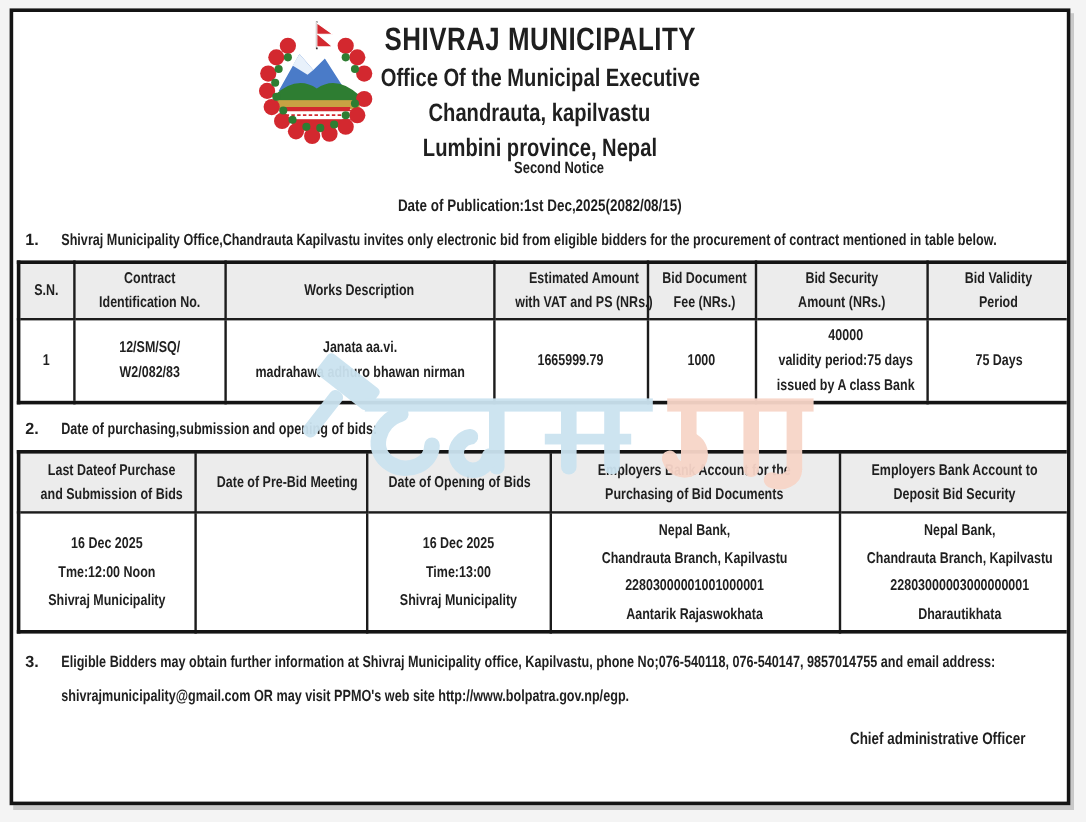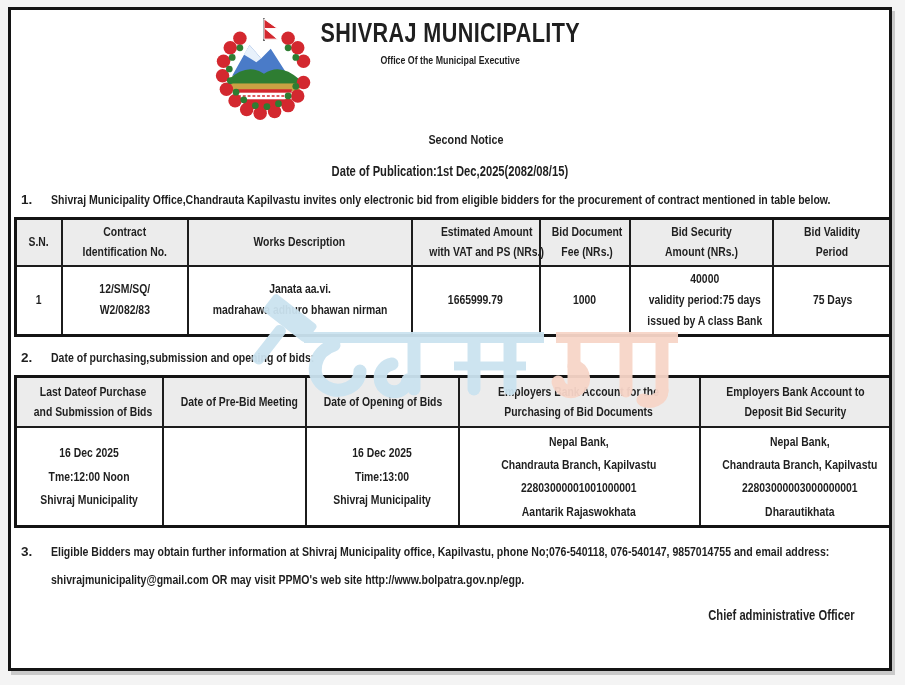--- a/index.html
+++ b/index.html
@@ -9,21 +9,21 @@
     background:#ffffff; border:3px solid #141414; overflow:hidden;
     box-shadow:3px 4px 0 #c9c9c9;
   }
   
   .cnd  { display:inline-block; transform:scaleX(0.8); white-space:pre; text-align:center; }
   .cndl { display:inline-block; transform:scaleX(0.78); transform-origin:0 50%; white-space:pre; }
 
   .header { position:relative; height:110px; padding-top:8px; text-align:center; }
   .logo { position:absolute; left:200px; top:6px; width:106px; height:106px; }
   .h-title { font-size:27px; font-weight:bold; letter-spacing:0.5px; }
-  .h-sub   { font-size:11px; font-weight:bold; margin-top:5px; }
+  .h-sub   { font-size:21px; font-weight:bold; margin-top:5px; }
 
   .banner { height:57px; background:#181818; display:flex; align-items:center; justify-content:center; }
   .banner-title { color:#ffffff; font-size:41px; font-weight:bold; transform:scaleX(0.78); white-space:pre; }
 
   .center-bold { text-align:center; font-weight:bold; }
   .second-notice { font-size:13.5px; margin-top:12px;padding-left:32px; }
   .pub-date { font-size:14px; margin-top:16px; }
 
   .para { display:flex; align-items:flex-start; font-weight:bold; font-size:13.5px; margin:13px 8px 0 10px; }
   .para .num { flex:none; width:30px; }
@@ -92,20 +92,22 @@
           <circle cx="70" cy="91" r="3.5"></circle>
           <circle cx="80" cy="83" r="3.5"></circle>
         <circle cx="88" cy="73" r="3.5"></circle>
       </g>
 
       <line x1="55" y1="2" x2="55" y2="26" stroke="#333333" stroke-width="1.5"></line>
       <path d="M55,3 L69,13 L56,13 L69,24 L55,24 Z" fill="#d3282f" stroke="#ffffff" stroke-width="1"></path>
     </svg>
     <div class="h-title"><span class="cnd">SHIVRAJ MUNICIPALITY</span></div>
     <div class="h-sub"><span class="cnd">Office Of the Municipal Executive</span></div>
+    <div class="h-sub"><span class="cnd">Chandrauta, kapilvastu</span></div>
+    <div class="h-sub"><span class="cnd">Lumbini province, Nepal</span></div>
   </div>
 
 
   <div class="center-bold second-notice"><span class="cnd">Second Notice</span></div>
   <div class="center-bold pub-date"><span class="cnd">Date of Publication:1st Dec,2025(2082/08/15)</span></div>
 
   <div class="para">
     <span class="num">1.</span>
     <span class="cndl">Shivraj Municipality Office,Chandrauta Kapilvastu invites only electronic bid from eligible bidders for the procurement of contract mentioned in table below.</span>
   </div>

